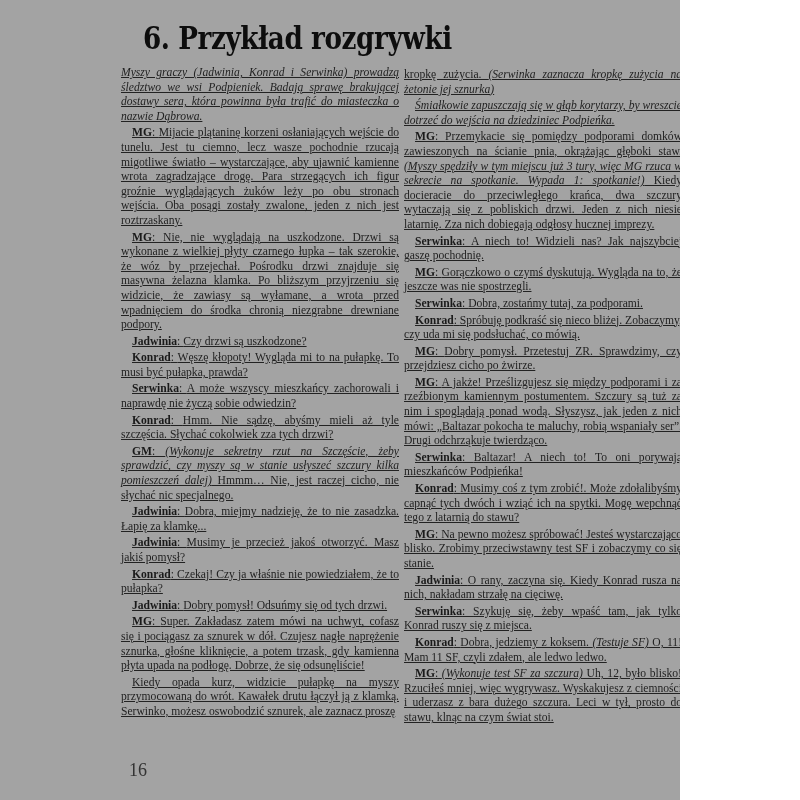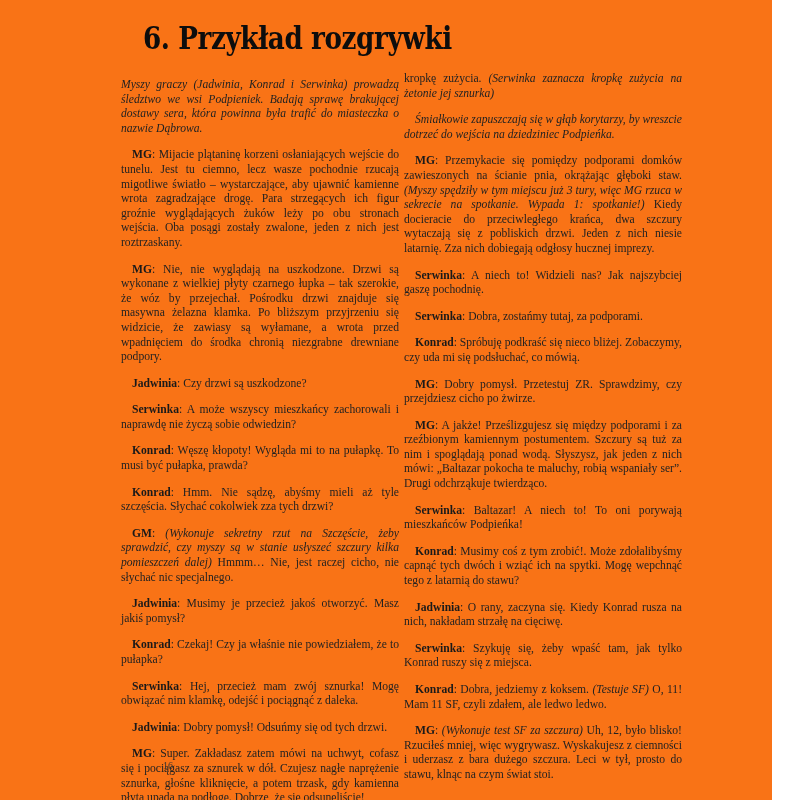--- a/index.html
+++ b/index.html
@@ -3,22 +3,22 @@
 <meta charset="utf-8">
 <style>
   html, body { margin: 0; padding: 0; }
   body {
     width: 800px; height: 800px;
     background: #ffffff;
     font-family: "Liberation Serif", serif;
   }
   .page {
     position: relative;
-    width: 772px; height: 800px;
-    background: #f97316;
+    width: 680px; height: 800px;
+    background: #a3a3a3;
     overflow: hidden;
     color: #1c1c1c;
   }
   .page-title {
     position: absolute;
     left: 143px; top: 18px;
     margin: 0;
     font-family: "DejaVu Serif", serif;
     font-weight: 800;
     font-size: 32px;
@@ -31,67 +31,69 @@
   }
   .col {
     position: absolute;
     width: 278px;
     font-size: 11.6px;
     line-height: 14.6px;
     text-align: justify;
     color: #222222;
   }
   .col-left  { left: 121px; top: 66px; }
-  .col-right { left: 404px; top: 60px; }
+  .col-right { left: 404px; top: 68px; }
   .para {
-    margin: 12px 0 2px 0;
+    margin: 0 0 2px 0;
     text-indent: 11px;
+    text-decoration: underline;
   }
   .para.noindent { text-indent: 0; }
   .para b { font-weight: bold; color: #1a1a1a; }
   .it { font-style: italic; }
   .page-number {
     position: absolute;
     left: 129px; top: 760px;
-    font-size: 10px;
+    font-size: 18px;
     color: #333333;
-    margin-left: 34px;
   }
 </style>
 </head>
 <body>
 
 <div class="page">
   <h1 class="page-title">6. Przykład rozgrywki</h1>
   <div class="col col-left" id="col-left">
       <p class="para noindent"><span class="it">Myszy graczy (Jadwinia, Konrad i Serwinka) prowadzą śledztwo we wsi Podpieniek. Badają sprawę brakującej dostawy sera, która powinna była trafić do miasteczka o nazwie Dąbrowa.</span></p>
       <p class="para"><b>MG</b>: <span>Mijacie plątaninę korzeni osłaniających wejście do tunelu. Jest tu ciemno, lecz wasze pochodnie rzucają migotliwe światło – wystarczające, aby ujawnić kamienne wrota zagradzające drogę. Para strzegących ich figur groźnie wyglądających żuków leży po obu stronach wejścia. Oba posągi zostały zwalone, jeden z nich jest roztrzaskany.</span></p>
       <p class="para"><b>MG</b>: <span>Nie, nie wyglądają na uszkodzone. Drzwi są wykonane z wielkiej płyty czarnego łupka – tak szerokie, że wóz by przejechał. Pośrodku drzwi znajduje się masywna żelazna klamka. Po bliższym przyjrzeniu się widzicie, że zawiasy są wyłamane, a wrota przed wpadnięciem do środka chronią niezgrabne drewniane podpory.</span></p>
       <p class="para"><b>Jadwinia</b>: <span>Czy drzwi są uszkodzone?</span></p>
+      <p class="para"><b>Konrad</b>: <span>Węszę kłopoty! Wygląda mi to na pułapkę. To musi być pułapka, prawda?</span></p>
       <p class="para"><b>Serwinka</b>: <span>A może wszyscy mieszkańcy zachorowali i naprawdę nie życzą sobie odwiedzin?</span></p>
-      <p class="para"><b>Konrad</b>: <span>Węszę kłopoty! Wygląda mi to na pułapkę. To musi być pułapka, prawda?</span></p>
       <p class="para"><b>Konrad</b>: <span>Hmm. Nie sądzę, abyśmy mieli aż tyle szczęścia. Słychać cokolwiek zza tych drzwi?</span></p>
       <p class="para"><b>GM</b>: <span class="it">(Wykonuje sekretny rzut na Szczęście, żeby sprawdzić, czy myszy są w stanie usłyszeć szczury kilka pomieszczeń dalej)</span><span> Hmmm… Nie, jest raczej cicho, nie słychać nic specjalnego.</span></p>
+      <p class="para"><b>Jadwinia</b>: <span>Dobra, miejmy nadzieję, że to nie zasadzka. Łapię za klamkę...</span></p>
       <p class="para"><b>Jadwinia</b>: <span>Musimy je przecież jakoś otworzyć. Masz jakiś pomysł?</span></p>
       <p class="para"><b>Konrad</b>: <span>Czekaj! Czy ja właśnie nie powiedziałem, że to pułapka?</span></p>
-      <p class="para"><b>Serwinka</b>: <span>Hej, przecież mam zwój sznurka! Mogę obwiązać nim klamkę, odejść i pociągnąć z daleka.</span></p>
       <p class="para"><b>Jadwinia</b>: <span>Dobry pomysł! Odsuńmy się od tych drzwi.</span></p>
       <p class="para"><b>MG</b>: <span>Super. Zakładasz zatem mówi na uchwyt, cofasz się i pociągasz za sznurek w dół. Czujesz nagłe naprężenie sznurka, głośne kliknięcie, a potem trzask, gdy kamienna płyta upada na podłogę. Dobrze, że się odsunęliście!</span></p>
       <p class="para"><span>Kiedy opada kurz, widzicie pułapkę na myszy przymocowaną do wrót. Kawałek drutu łączył ją z klamką. Serwinko, możesz oswobodzić sznurek, ale zaznacz proszę</span></p>
     </div>
   <div class="col col-right" id="col-right">
       <p class="para noindent"><span>kropkę zużycia. </span><span class="it">(Serwinka zaznacza kropkę zużycia na żetonie jej sznurka)</span></p>
       <p class="para"><span class="it">Śmiałkowie zapuszczają się w głąb korytarzy, by wreszcie dotrzeć do wejścia na dziedziniec Podpieńka.</span></p>
       <p class="para"><b>MG</b>: <span>Przemykacie się pomiędzy podporami domków zawieszonych na ścianie pnia, okrążając głęboki staw. </span><span class="it">(Myszy spędziły w tym miejscu już 3 tury, więc MG rzuca w sekrecie na spotkanie. Wypada 1: spotkanie!)</span><span> Kiedy docieracie do przeciwległego krańca, dwa szczury wytaczają się z pobliskich drzwi. Jeden z nich niesie latarnię. Zza nich dobiegają odgłosy hucznej imprezy.</span></p>
       <p class="para"><b>Serwinka</b>: <span>A niech to! Widzieli nas? Jak najszybciej gaszę pochodnię.</span></p>
+      <p class="para"><b>MG</b>: <span>Gorączkowo o czymś dyskutują. Wygląda na to, że jeszcze was nie spostrzegli.</span></p>
       <p class="para"><b>Serwinka</b>: <span>Dobra, zostańmy tutaj, za podporami.</span></p>
       <p class="para"><b>Konrad</b>: <span>Spróbuję podkraść się nieco bliżej. Zobaczymy, czy uda mi się podsłuchać, co mówią.</span></p>
       <p class="para"><b>MG</b>: <span>Dobry pomysł. Przetestuj ZR. Sprawdzimy, czy przejdziesz cicho po żwirze.</span></p>
       <p class="para"><b>MG</b>: <span>A jakże! Prześlizgujesz się między podporami i za rzeźbionym kamiennym postumentem. Szczury są tuż za nim i spoglądają ponad wodą. Słyszysz, jak jeden z nich mówi: „Baltazar pokocha te maluchy, robią wspaniały ser”. Drugi odchrząkuje twierdząco.</span></p>
       <p class="para"><b>Serwinka</b>: <span>Baltazar! A niech to! To oni porywają mieszkańców Podpieńka!</span></p>
       <p class="para"><b>Konrad</b>: <span>Musimy coś z tym zrobić!. Może zdołalibyśmy capnąć tych dwóch i wziąć ich na spytki. Mogę wepchnąć tego z latarnią do stawu?</span></p>
+      <p class="para"><b>MG</b>: <span>Na pewno możesz spróbować! Jesteś wystarczająco blisko. Zrobimy przeciwstawny test SF i zobaczymy co się stanie.</span></p>
       <p class="para"><b>Jadwinia</b>: <span>O rany, zaczyna się. Kiedy Konrad rusza na nich, nakładam strzałę na cięciwę.</span></p>
       <p class="para"><b>Serwinka</b>: <span>Szykuję się, żeby wpaść tam, jak tylko Konrad ruszy się z miejsca.</span></p>
       <p class="para"><b>Konrad</b>: <span>Dobra, jedziemy z koksem. </span><span class="it">(Testuje SF)</span><span> O, 11! Mam 11 SF, czyli zdałem, ale ledwo ledwo.</span></p>
       <p class="para"><b>MG</b>: <span class="it">(Wykonuje test SF za szczura)</span><span> Uh, 12, było blisko! Rzuciłeś mniej, więc wygrywasz. Wyskakujesz z ciemności i uderzasz z bara dużego szczura. Leci w tył, prosto do stawu, klnąc na czym świat stoi.</span></p>
     </div>
   <div class="page-number">16</div>
 </div>
 
 </body></html>

